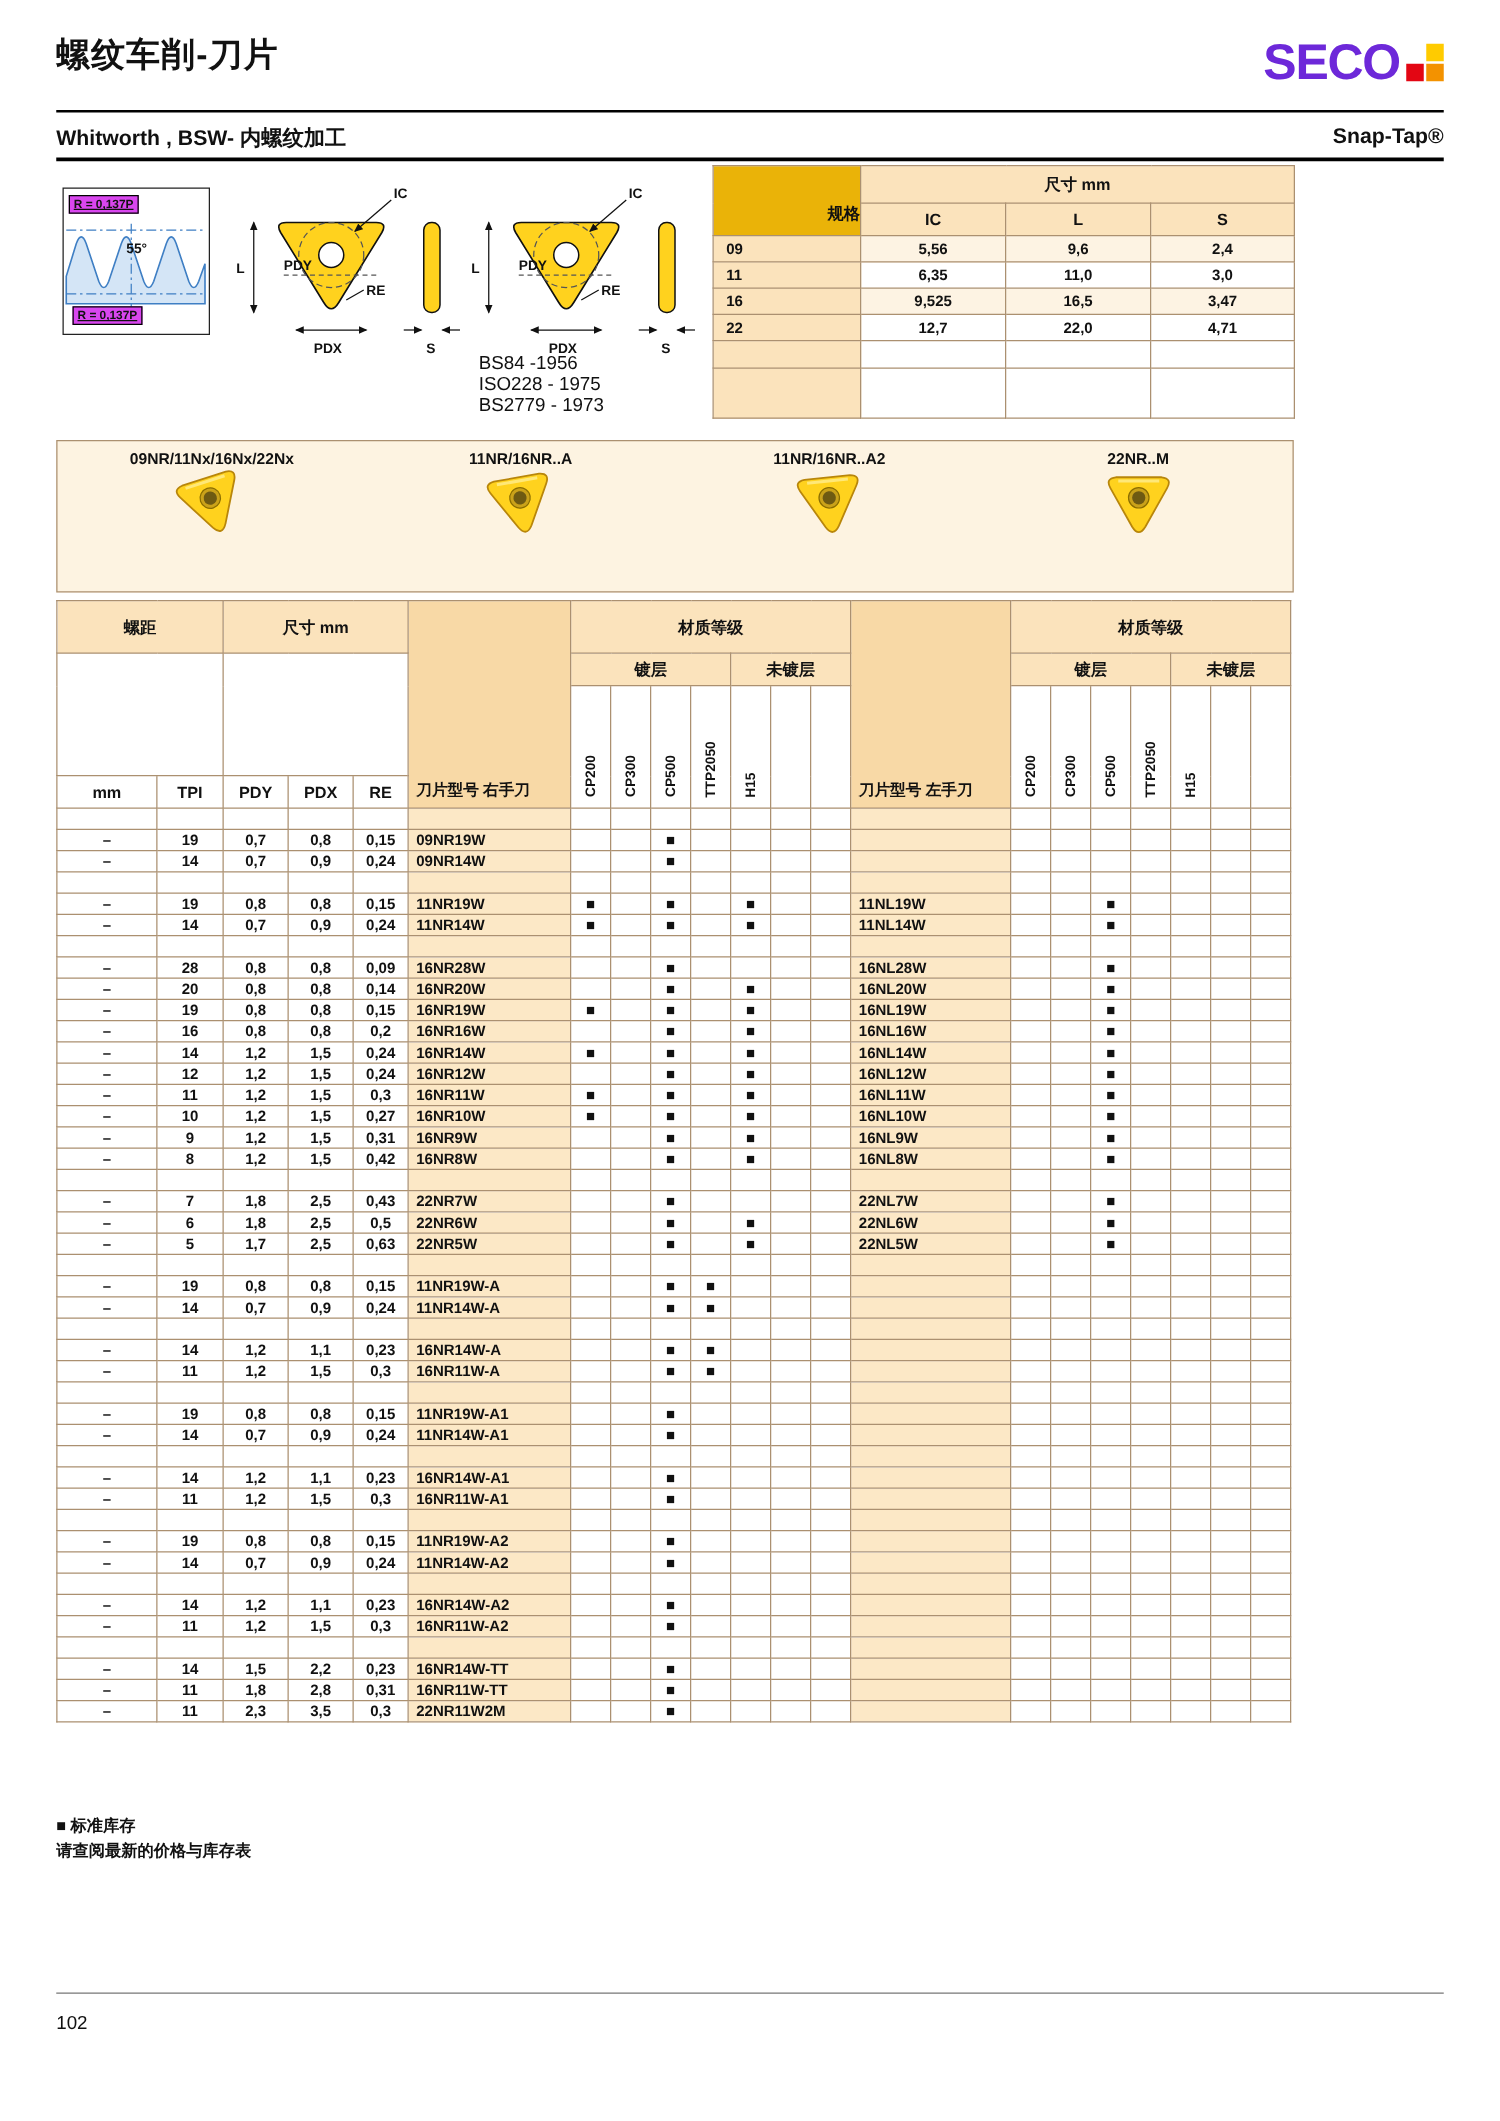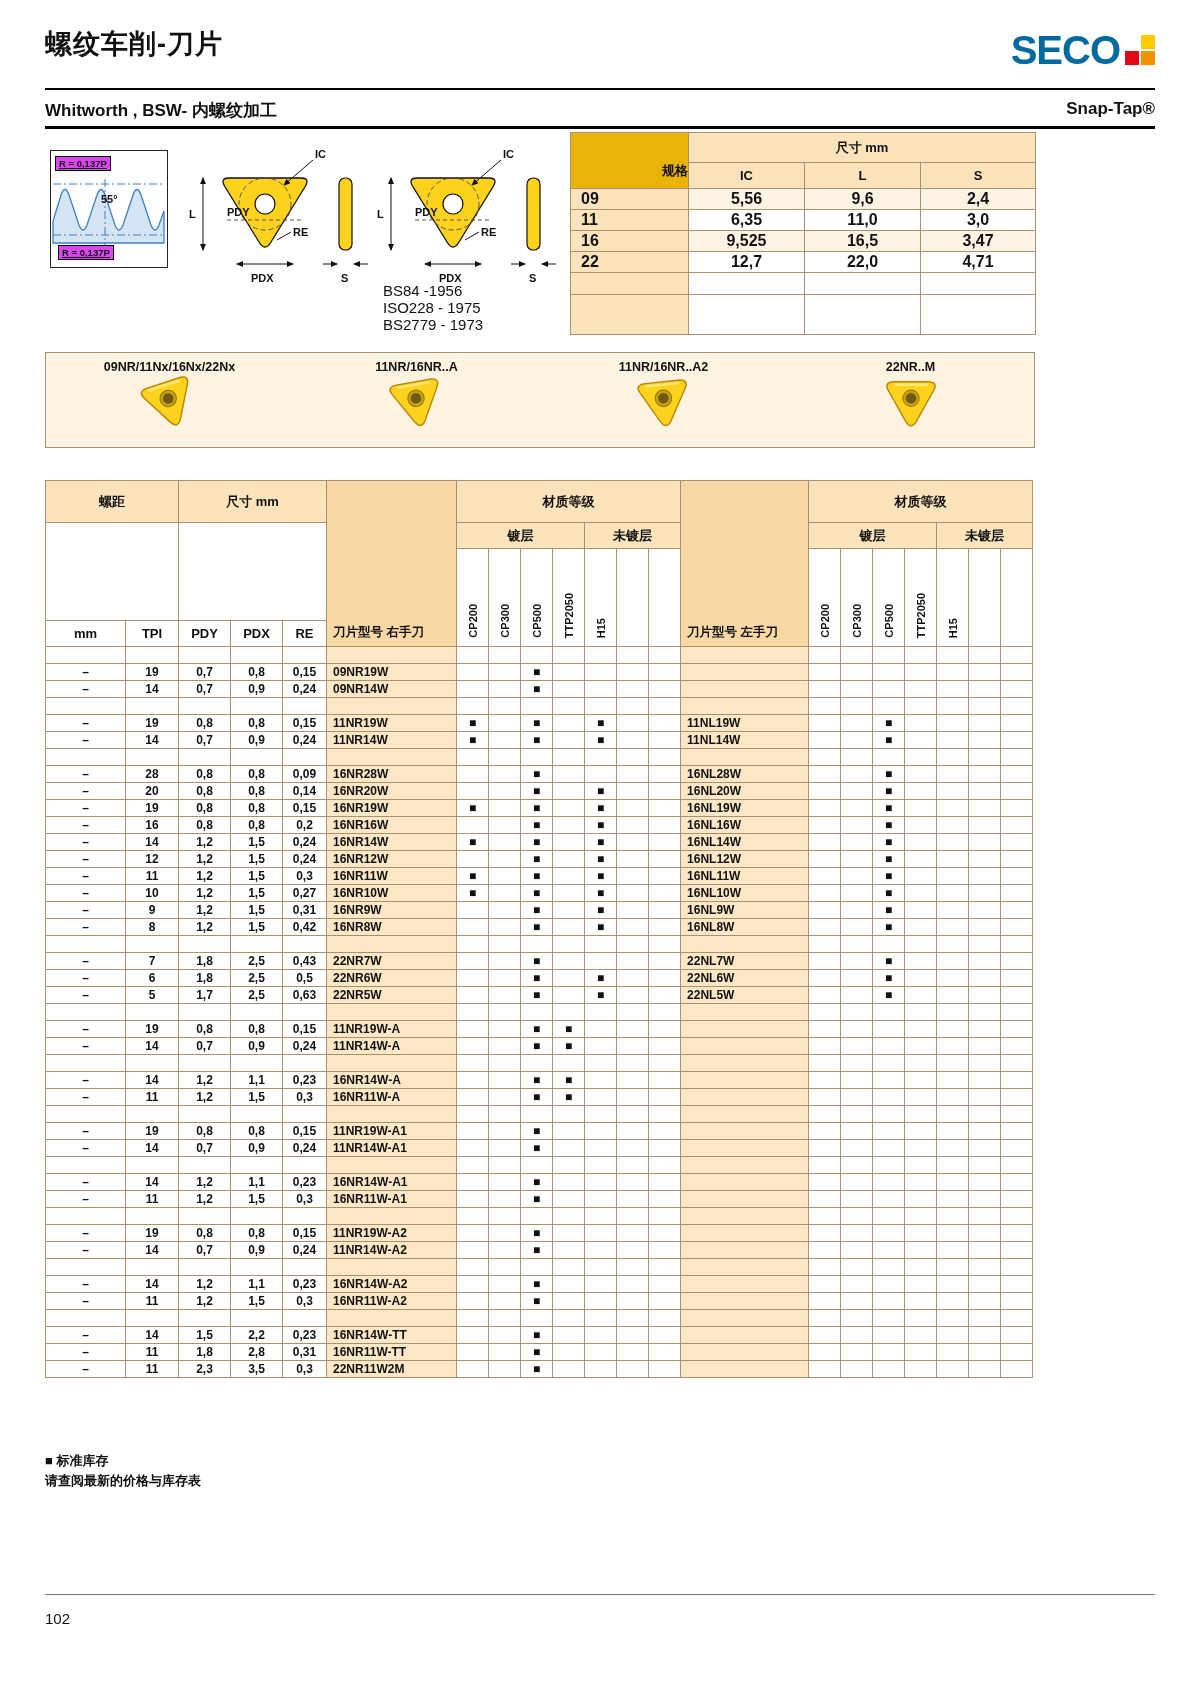--- a/index.html
+++ b/index.html
@@ -3,21 +3,21 @@
 <meta charset="utf-8">
 <style>
   * { margin:0; padding:0; box-sizing:border-box; }
   html,body { background:#ffffff; }
   body { font-family:"Liberation Sans","DejaVu Sans",sans-serif; color:#111; }
   .page { position:relative; width:1200px; height:1697px; background:#fff; overflow:hidden;padding-left:12px; }
 
   
   .title { position:absolute; left:45px; top:26px; font-size:27px; font-weight:bold; letter-spacing:1px; }
   .logo { position:absolute; right:45px; top:34px; display:flex; align-items:flex-start; }
-  .logotext { color:#0369a1; font-size:40px; font-weight:bold; line-height:32px; letter-spacing:-1px; }
+  .logotext { color:#6d28d9; font-size:40px; font-weight:bold; line-height:32px; letter-spacing:-1px; }
   .logomark { display:grid; grid-template-columns:14px 14px; grid-auto-rows:14px; gap:2px; margin-left:5px; margin-top:1px; }
   .sq { display:block; }
   .sq-y { grid-column:2; grid-row:1; background:#FFCB00; }
   .sq-r { grid-column:1; grid-row:2; background:#E30613; }
   .sq-o { grid-column:2; grid-row:2; background:#F39200; }
   .rule1 { position:absolute; left:45px; top:88px; width:1110px; height:2px; background:#000; }
   .subtitle { position:absolute; left:45px; top:99px; font-size:17px; font-weight:bold; }
   .snaptap { position:absolute; right:45px; top:99px; font-size:17px; font-weight:bold; }
   .rule2 { position:absolute; left:45px; top:126px; width:1110px; height:3px; background:#000; }
 
@@ -33,30 +33,30 @@
   .d1 { left:142px; top:4px; }
   .d2 { left:330px; top:4px; }
   .insdiag text { font-size:11px; font-weight:bold; fill:#111; font-family:"Liberation Sans","DejaVu Sans",sans-serif; }
   .standards { position:absolute; left:338px; top:150px; font-size:15px; line-height:17px; }
 
   
   .specwrap { position:absolute; left:525px; top:0; }
   table.spec { border-collapse:collapse; table-layout:fixed; width:465px; }
   .spec th,.spec td { border:1px solid #ab9070; }
   .spec th { font-size:13px; font-weight:bold; }
-  .spec td { font-size:16px; font-weight:bold; text-align:center; height:21px; }
+  .spec td { font-size:12px; font-weight:bold; text-align:center; height:21px; }
   .oh { background:#fbe3bc; }
   .spec .spechead { background:#eab308; text-align:right; vertical-align:bottom; padding:0 0 8px 10px; }
   .spec .dimhead { height:30px; }
   .spec .colh { height:26px; }
   .spec td.speccol { background:#fbe3bc; text-align:left; padding-left:10px; }
   .spec tr.shade td:not(.speccol) { background:#fdf3e3; }
 
   
-  .variants { position:absolute; left:45px; top:352px; width:990px; height:96px; border:1px solid #ab9070; background:#fdf3e1; display:flex; }
+  .variants { position:absolute; left:45px; top:352px; width:990px; height:122px; border:1px solid #ab9070; background:#fdf3e1; display:flex; }
   .variant { flex:1 1 0; display:flex; flex-direction:column; align-items:center; padding-top:7px; }
   .vlabel { font-size:12.5px; font-weight:bold; white-space:nowrap; }
   .vicon { margin-top:3px; }
   .vicon svg { display:block; }
 
   
   .maintablewrap { position:absolute; left:45px; top:458px; }
   table.main { border-collapse:collapse; table-layout:fixed; width:987px;margin-top:22px; }
   .main th,.main td { border:1px solid #ab9070; overflow:hidden; }
   .main thead th { font-size:13px; font-weight:bold; }

